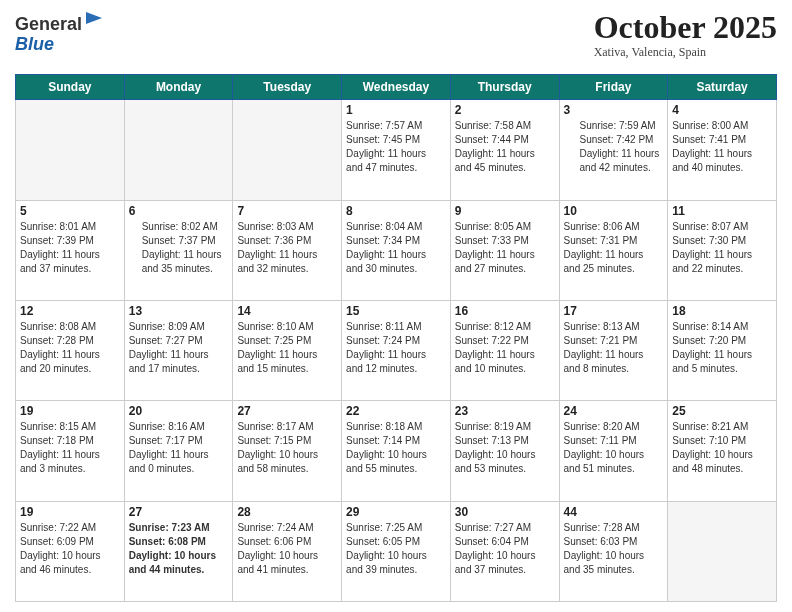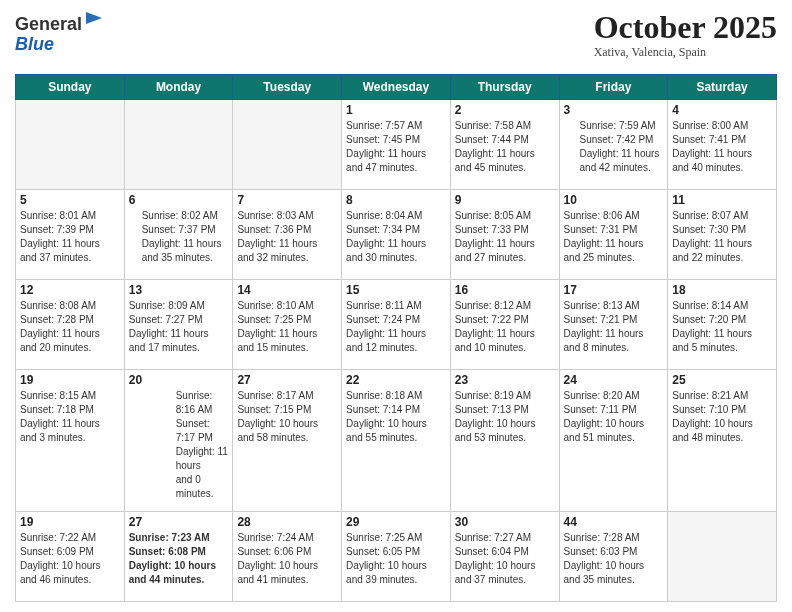--- a/index.html
+++ b/index.html
@@ -263,21 +263,21 @@
         <tr>
           <td class="cal-cell">
             <div class="day-num">19</div>
             <div class="cell-info" style="white-space: pre-line;">Sunrise: 8:15 AM
 Sunset: 7:18 PM
 Daylight: 11 hours
 and 3 minutes.</div>
           </td>
           <td class="cal-cell">
             <div class="day-num">20</div>
-            <div class="cell-info" style="white-space: pre-line; margin-left: 47px;">Sunrise: 8:16 AM
+            <div class="cell-info" style="white-space: pre-line;">Sunrise: 8:16 AM
 Sunset: 7:17 PM
 Daylight: 11 hours
 and 0 minutes.</div>
           </td>
           <td class="cal-cell">
             <div class="day-num">27</div>
             <div class="cell-info" style="white-space: pre-line;">Sunrise: 8:17 AM
 Sunset: 7:15 PM
 Daylight: 10 hours
 and 58 minutes.</div>

